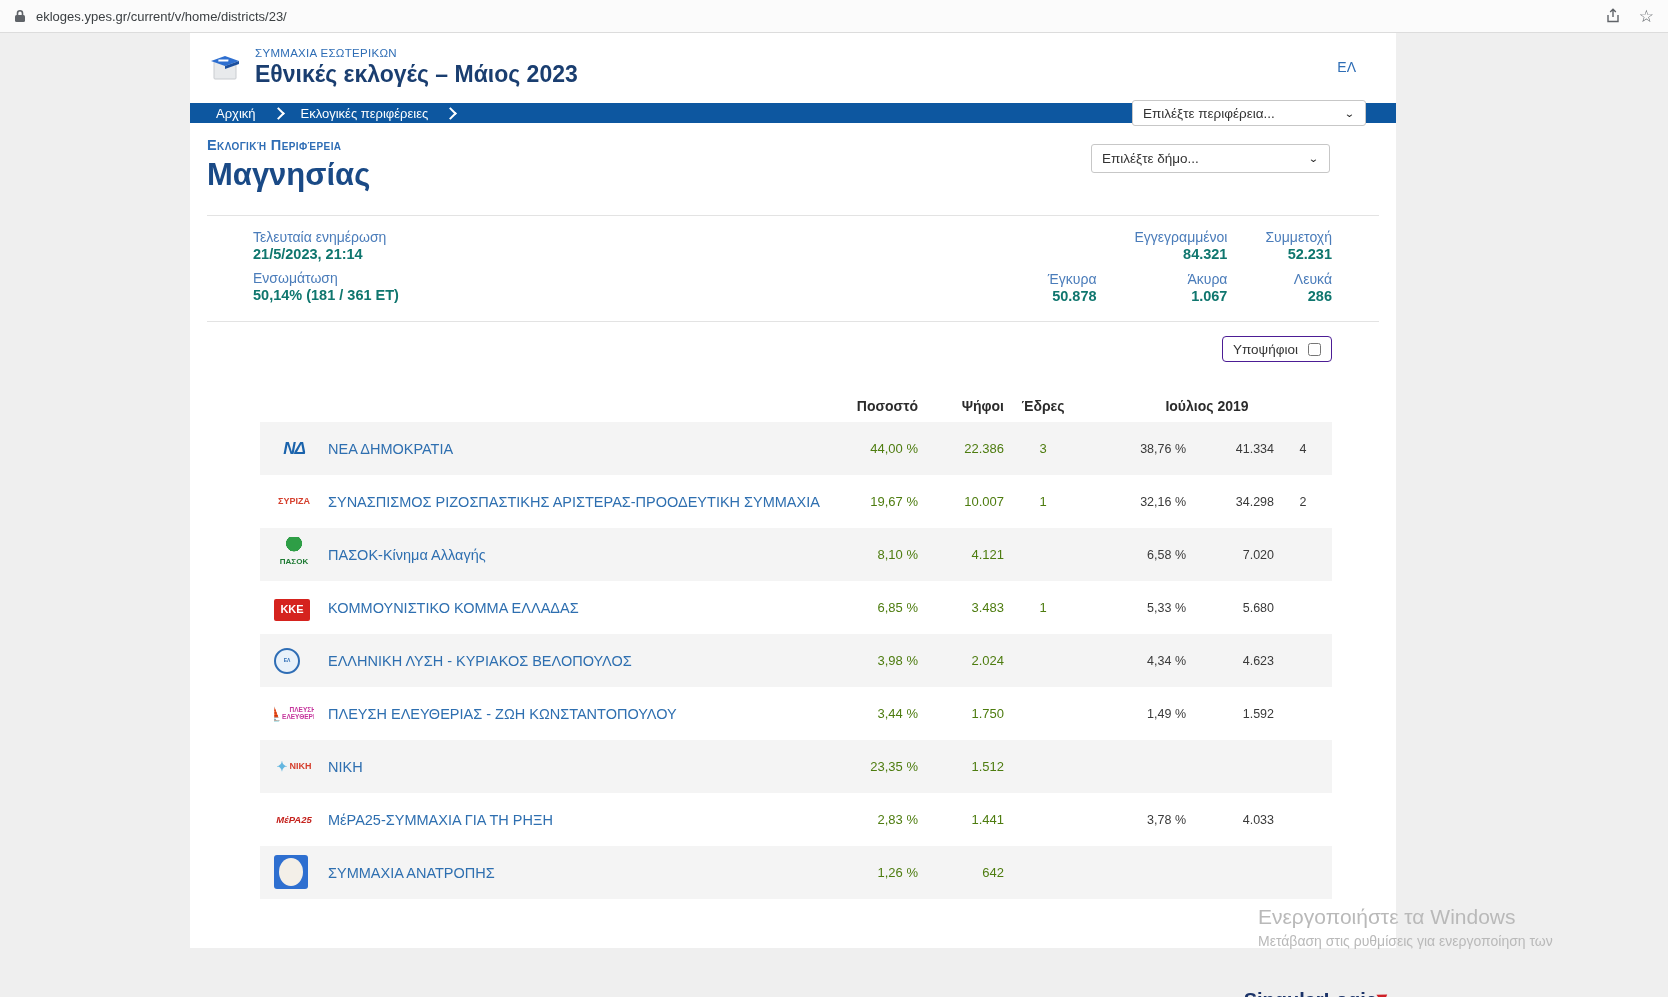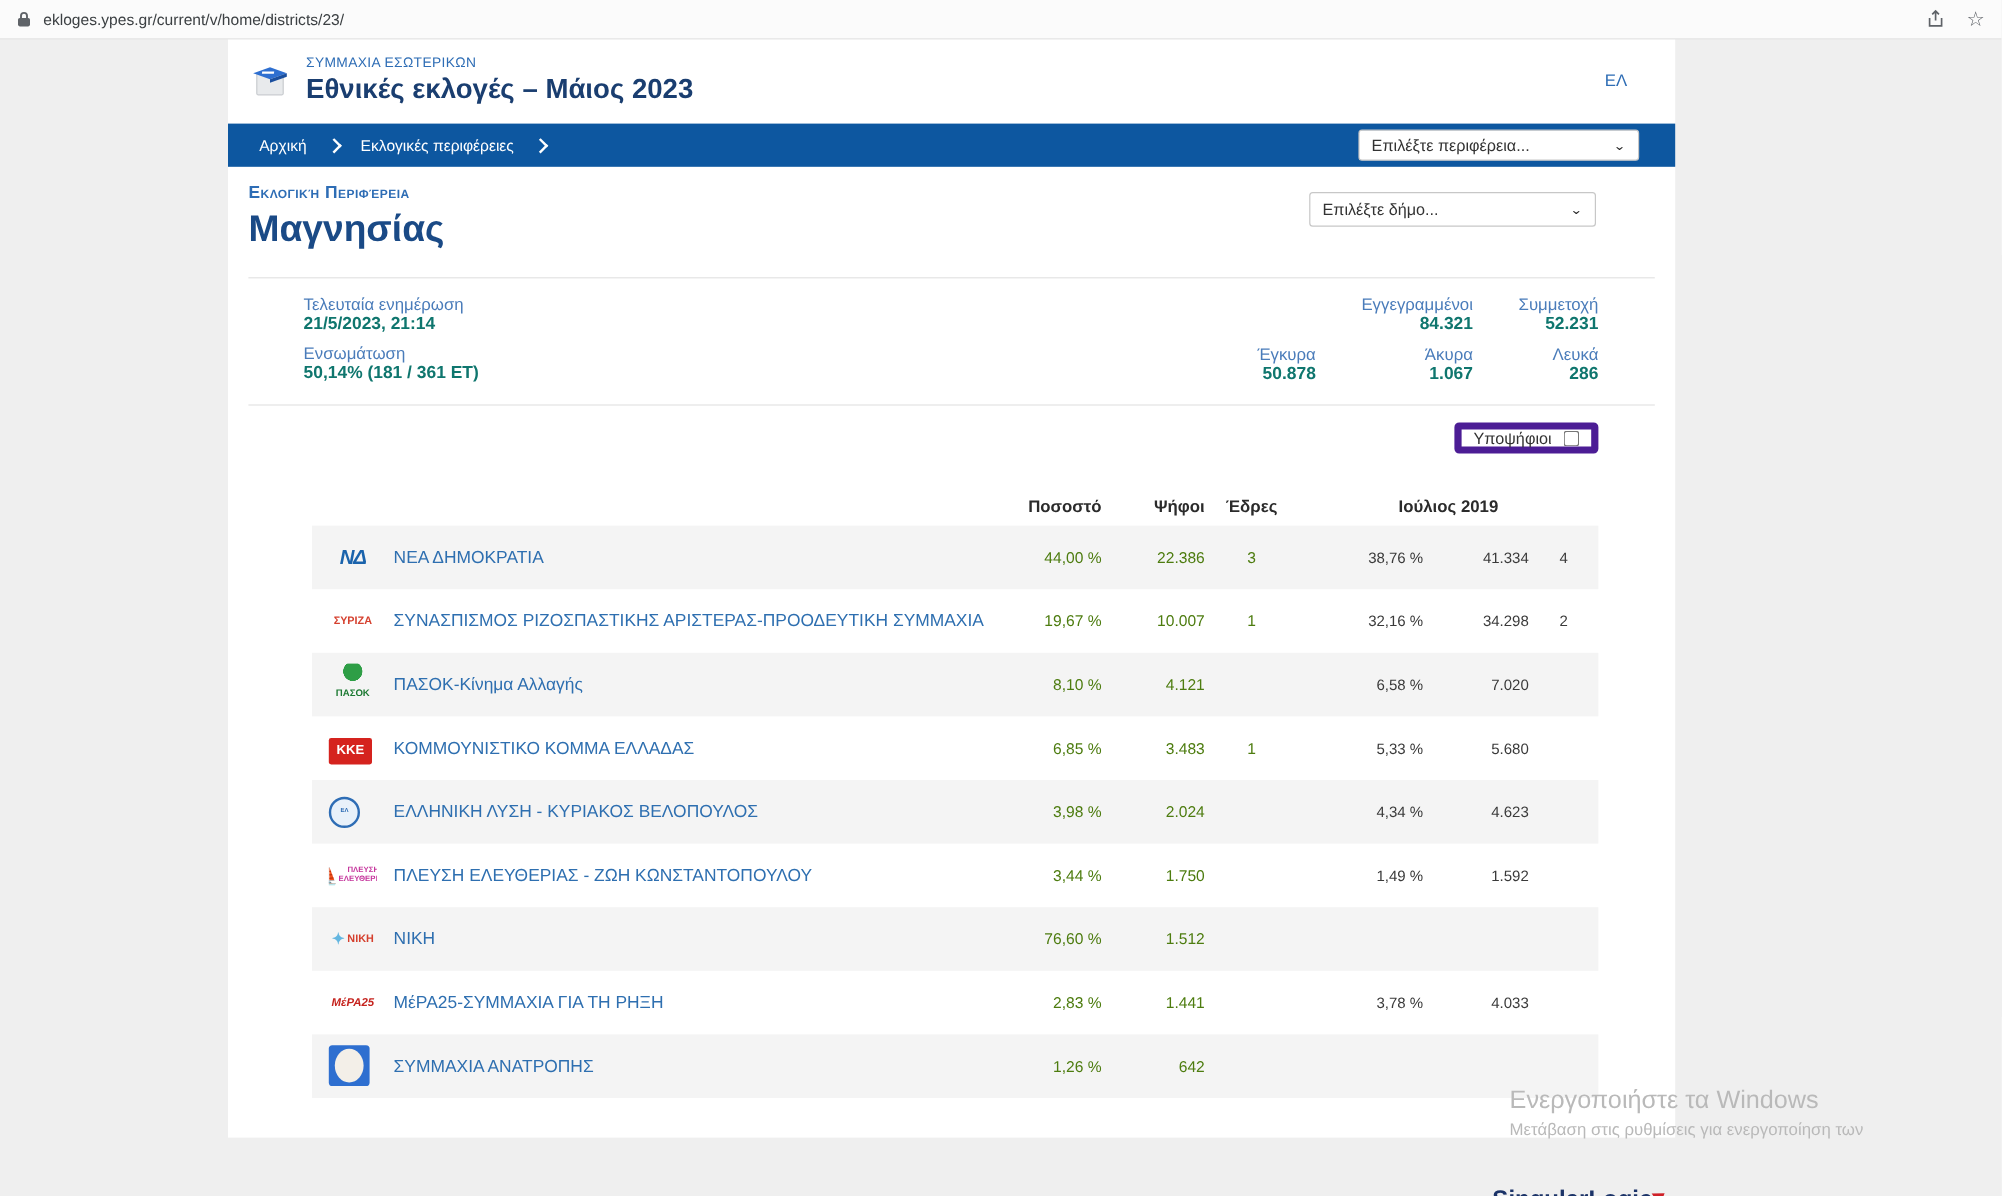--- a/index.html
+++ b/index.html
@@ -21,21 +21,21 @@
   .card { position:absolute; left:190px; top:0; width:1206px; height:915px; background:#ffffff; }
 
   
   .site-header { display:flex; align-items:flex-start; padding:12px 18px 10px 17px; height:70px; }
   .ballot-icon { margin-right:12px; margin-top:4px; }
   .ministry { font-size:11.5px; color:#2e6db5; letter-spacing:.3px; padding-top:2px; }
   .site-title { font-size:23px; font-weight:bold; color:#1a3e70; margin-top:2px; }
   .lang-toggle { margin-left:auto; font-size:14px; color:#2e6db5; cursor:pointer; padding-top:14px; padding-right:22px; }
 
   
-  .crumb-bar { height:36px; background:#0d57a0; display:flex; align-items:center; padding:0 16px;justify-content:space-between; }
+  .crumb-bar { height:20px; background:#0d57a0; display:flex; align-items:center; padding:0 16px;justify-content:space-between; }
   .crumb { color:#fff; font-size:13px; padding:0 10px; cursor:pointer; white-space:nowrap; }
   .chev { width:9px; height:9px; border-top:2px solid #fff; border-right:2px solid #fff;
     transform:rotate(45deg); margin:0 8px; flex:0 0 auto; }
   .region-select { margin-left:auto; margin-right:14px; }
 
   .select-box { background:#fff; border:1px solid #c7c7c7; border-radius:3px; height:26px;
     display:flex; align-items:center; justify-content:space-between; font-size:13.5px; color:#333;
     padding:0 10px; cursor:pointer; }
   .select-box .sel-label { color:#333; }
   .chevron-down-icon { font-size:13px; color:#222; margin-left:14px; transform:scaleY(.8); }
@@ -52,21 +52,21 @@
   .stats-left { padding-left:46px; }
   .stat-label { font-size:14px; color:#4a7cba; }
   .stat-value { font-size:14.5px; font-weight:bold; color:#0f766e; margin-top:1px; }
   .stats-left .stat-block + .stat-block { margin-top:8px; }
   .stats-right { margin-left:auto; padding-right:47px; display:grid;
     grid-template-columns:auto auto auto; column-gap:38px; row-gap:8px; text-align:right; }
   .stat-cell .stat-label { white-space:nowrap; }
 
   
   .toolbar { display:flex; justify-content:flex-end; padding:14px 64px 10px 0; }
-  .cand-btn { display:flex; align-items:center; gap:10px; background:#fff; border:6px solid #4c1d95;
+  .cand-btn { display:flex; align-items:center; gap:10px; background:#fff; border:1px solid #4c1d95;
     border-radius:4px; height:26px; padding:0 10px; font-size:13.5px; color:#333; cursor:pointer;
     font-family:"Liberation Sans", sans-serif; }
   .cand-btn input { width:13px; height:13px; margin:0; }
 
   
   .rtable { margin:20px 64px 0 70px; }
   .thead { display:flex; align-items:flex-end; padding:6px 0 8px 0; font-size:14px; color:#2b2b2b; font-weight:bold; }
   .col-logo { width:68px; flex:0 0 auto; }
   .col-name { flex:1 1 auto; min-width:0; }
   .col-pct { width:92px; flex:0 0 auto; text-align:right; }
@@ -322,21 +322,21 @@
     <div class="col-prevseats prevnum"></div>
   </div>
 
   <div class="trow alt">
     <div class="col-logo">
       <span class="logo logo-niki">ΝΙΚΗ</span>
     </div>
     <div class="col-name">
       <a class="party-link">ΝΙΚΗ</a>
     </div>
-    <div class="col-pct num">76,60 %</div>
+    <div class="col-pct num">23,35 %</div>
     <div class="col-votes num">1.512</div>
     <div class="col-seats num"></div>
     <div class="col-prevpct prevnum"></div>
     <div class="col-prevvotes prevnum"></div>
     <div class="col-prevseats prevnum"></div>
   </div>
 
   <div class="trow">
     <div class="col-logo">
       <span class="logo logo-mera25">ΜέΡΑ25</span>

